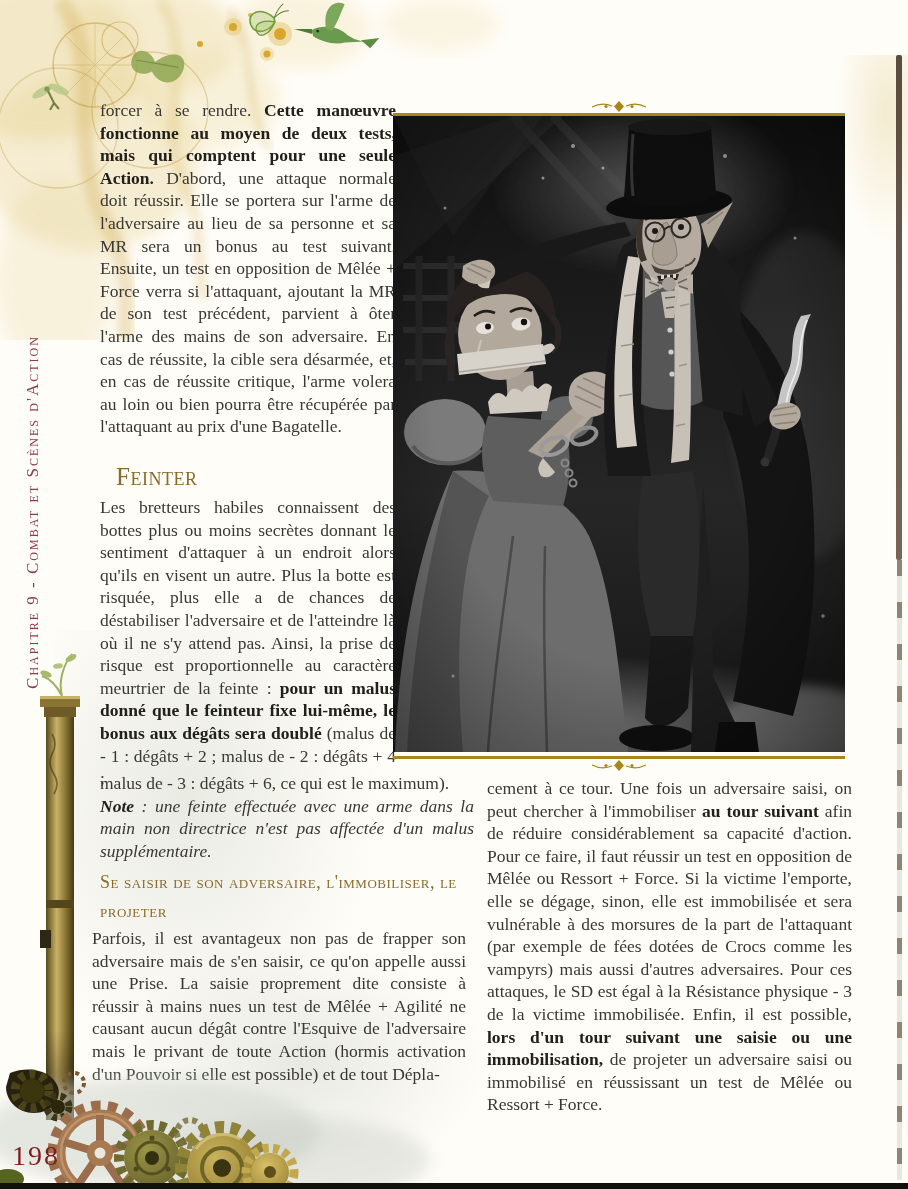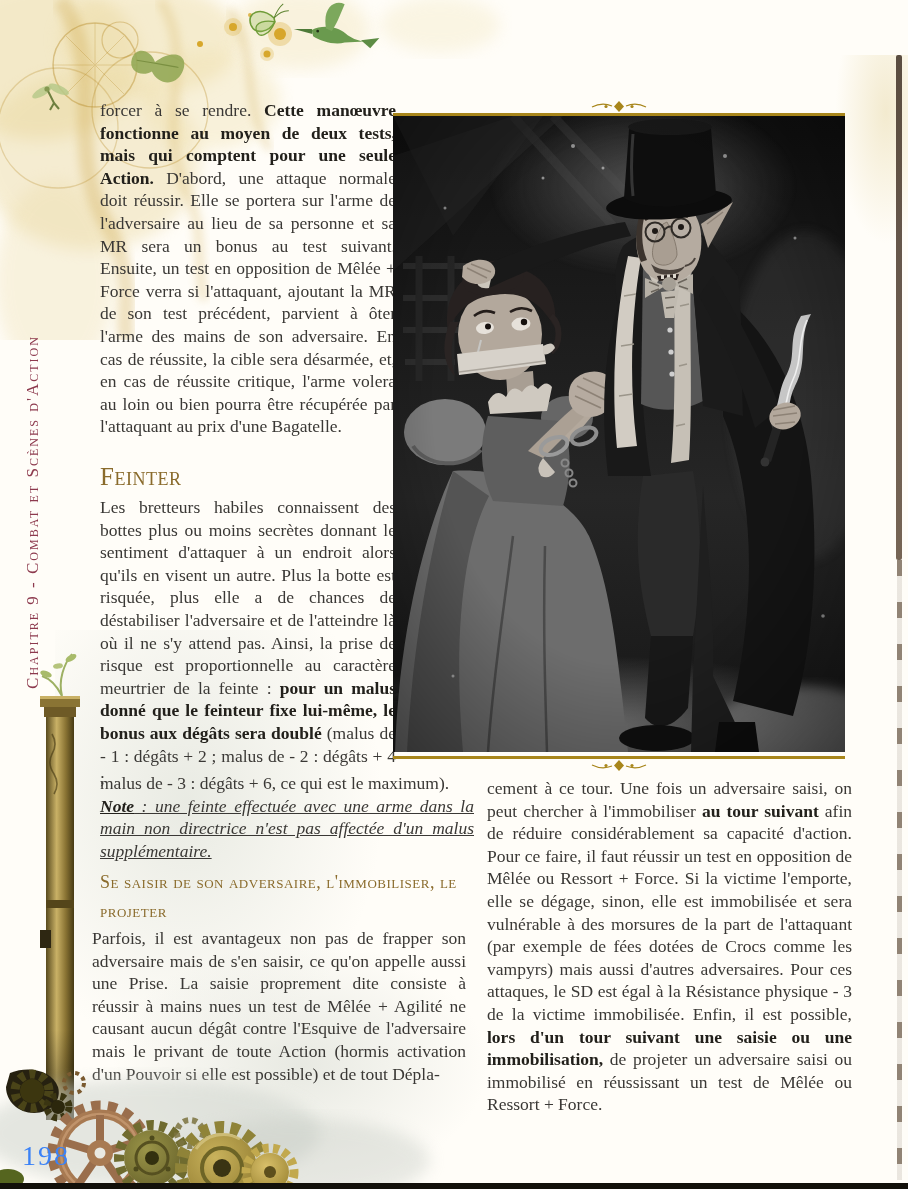--- a/index.html
+++ b/index.html
@@ -7,34 +7,34 @@
     position:relative;width:908px;height:1189px;margin:0 auto;
     background:#fffdf8;overflow:hidden;
     font-family:"Liberation Serif","DejaVu Serif",serif;
   }
   .abs{position:absolute;}
   .body-text{
     font-size:17.5px;line-height:22.6px;color:#3a3835;
     text-align:justify;text-justify:inter-word;margin:0;
   }
   .body-text b{font-weight:700;color:#22201b;}
-  .body-text i{font-style:italic;text-decoration:underline;}
+  .body-text i{font-style:italic;}
   .heading{
     font-variant:small-caps;color:#8a6b2c;letter-spacing:.5px;
   }
   .h-feinter{font-size:25px;line-height:26px;}
   .h-saisir{font-size:18px;line-height:29px;width:378px;}
   .sidebar-title{
     width:370px;height:26px;left:-149px;top:499px;
     transform:rotate(-90deg);
     font-variant:small-caps;letter-spacing:2px;
     font-size:17px;color:#8d3a4e;text-align:center;
   }
   .pagenum{
-    left:22px;top:1140px;font-size:28px;color:#3b82f6;letter-spacing:2px;
+    left:12px;top:1140px;font-size:28px;color:#7f1d1d;letter-spacing:2px;
   }
   .illu{left:393px;top:100px;width:452px;}
   .gold-rule{height:3px;background:#a8861b;}
   .orn-row{height:13px;display:flex;justify-content:center;align-items:center;}
   .wash{pointer-events:none;}
   .wash1{left:55px;top:630px;width:330px;height:430px;
     background:radial-gradient(ellipse at 40% 40%, rgba(186,196,183,.32), rgba(186,196,183,0) 70%);}
   .wash2{left:110px;top:940px;width:380px;height:250px;
     background:radial-gradient(ellipse at 50% 50%, rgba(178,188,176,.30), rgba(178,188,176,0) 70%);}
   .wash3{left:835px;top:55px;width:85px;height:190px;
@@ -147,21 +147,21 @@
     <path d="M14,84 q6,10 0,20 q-5,10 2,20 q6,10 0,20" stroke="#3f340f" stroke-width="1.6" fill="none" opacity=".6"></path>
     <rect x="8" y="250" width="28" height="8" fill="#54451a"></rect>
     <rect x="2" y="280" width="11" height="18" fill="#2e2712"></rect>
     <rect x="8" y="380" width="28" height="90" fill="url(#pbase)"></rect>
   </svg>
 
   <div class="abs" style="left:100px;top:99px;width:296px">
     <p class="body-text"><span>forcer à se rendre. </span><b>Cette manœuvre fonctionne au moyen de deux tests, mais qui comptent pour une seule Action.</b><span> D'abord, une attaque normale doit réussir. Elle se portera sur l'arme de l'adversaire au lieu de sa personne et sa MR sera un bonus au test suivant. Ensuite, un test en opposition de Mêlée + Force verra si l'attaquant, ajoutant la MR de son test précédent, parvient à ôter l'arme des mains de son adversaire. En cas de réussite, la cible sera désarmée, et, en cas de réussite critique, l'arme volera au loin ou bien pourra être récupérée par l'attaquant au prix d'une Bagatelle.</span></p>
   </div>
 
-  <div class="abs heading h-feinter" style="left:100px;top:464px">Feinter</div>
+  <div class="abs heading h-feinter" style="left:116px;top:464px">Feinter</div>
 
   <div class="abs" style="left:100px;top:496px;width:296px">
     <p class="body-text"><span>Les bretteurs habiles connaissent des bottes plus ou moins secrètes donnant le sentiment d'attaquer à un endroit alors qu'ils en visent un autre. Plus la botte est risquée, plus elle a de chances de déstabiliser l'adversaire et de l'atteindre là où il ne s'y attend pas. Ainsi, la prise de risque est proportionnelle au caractère meurtrier de la feinte : </span><b>pour un malus donné que le feinteur fixe lui-même, le bonus aux dégâts sera doublé</b><span> (malus de - 1 : dégâts + 2 ; malus de - 2 : dégâts + 4 ;</span></p>
   </div>
 
   <div class="abs" style="left:100px;top:772px;width:374px">
     <p class="body-text"><span>malus de - 3 : dégâts + 6, ce qui est le maximum).</span></p>
     <p class="body-text" style="margin-top:0"><b><i>Note</i></b><i> : une feinte effectuée avec une arme dans la main non directrice n'est pas affectée d'un malus supplémentaire.</i></p>
   </div>
 

